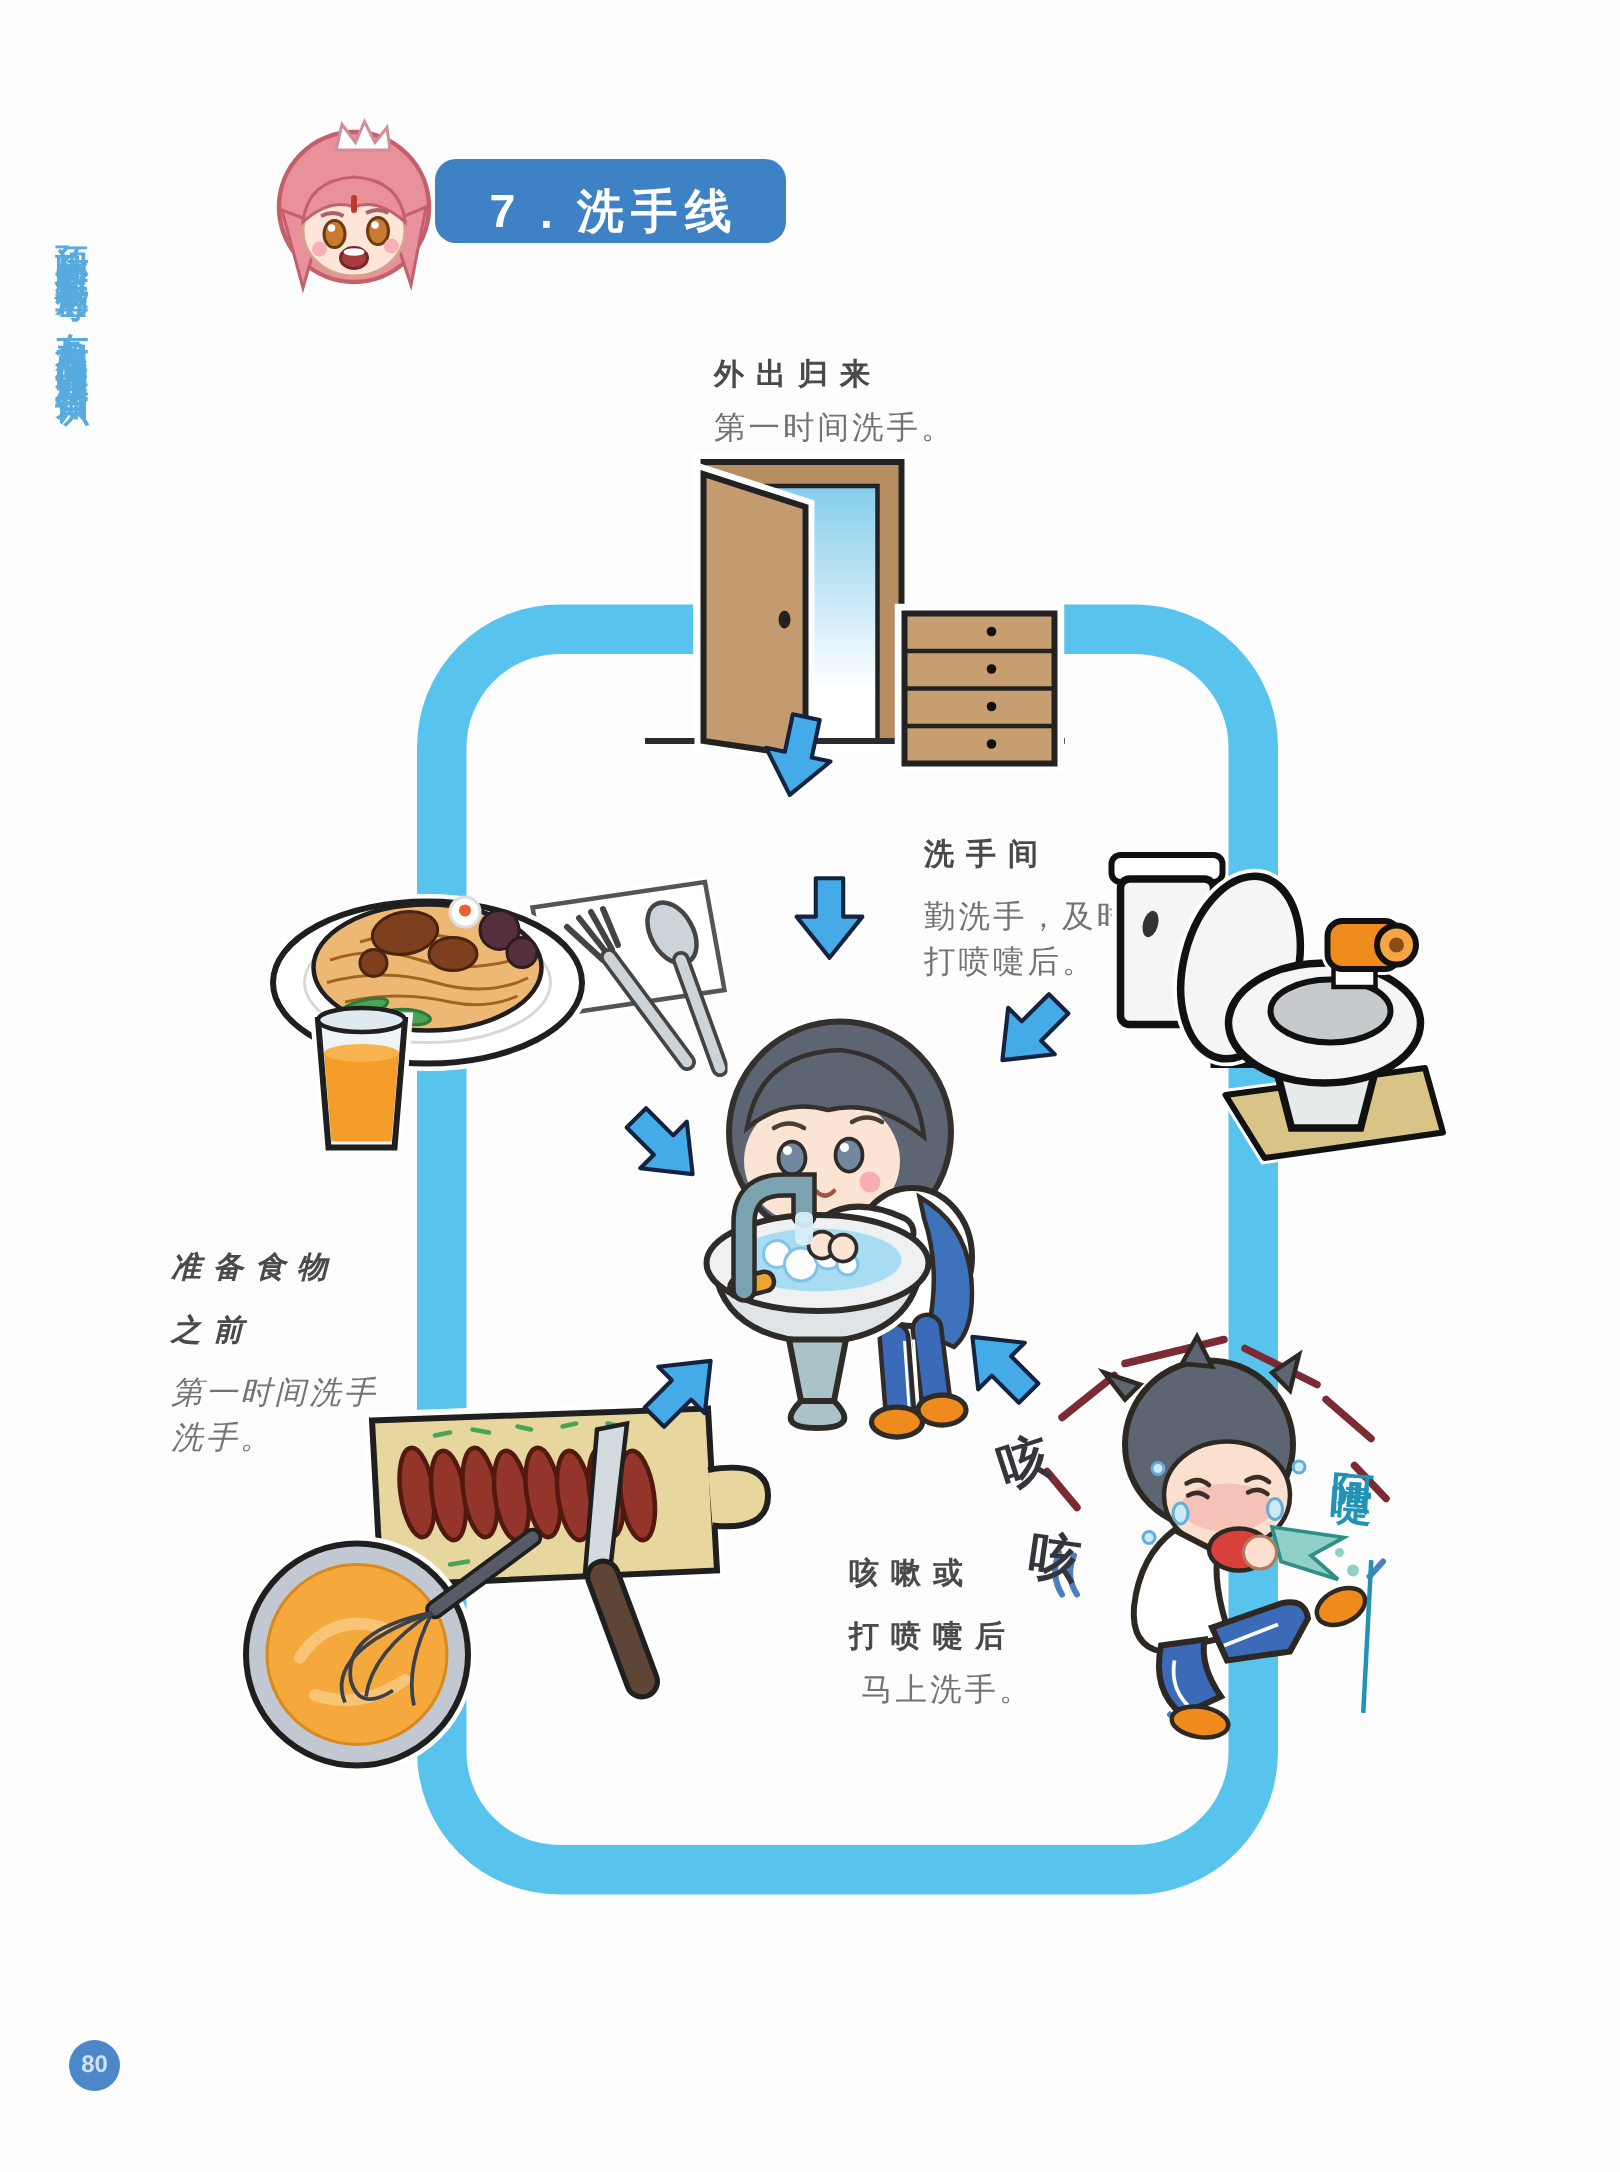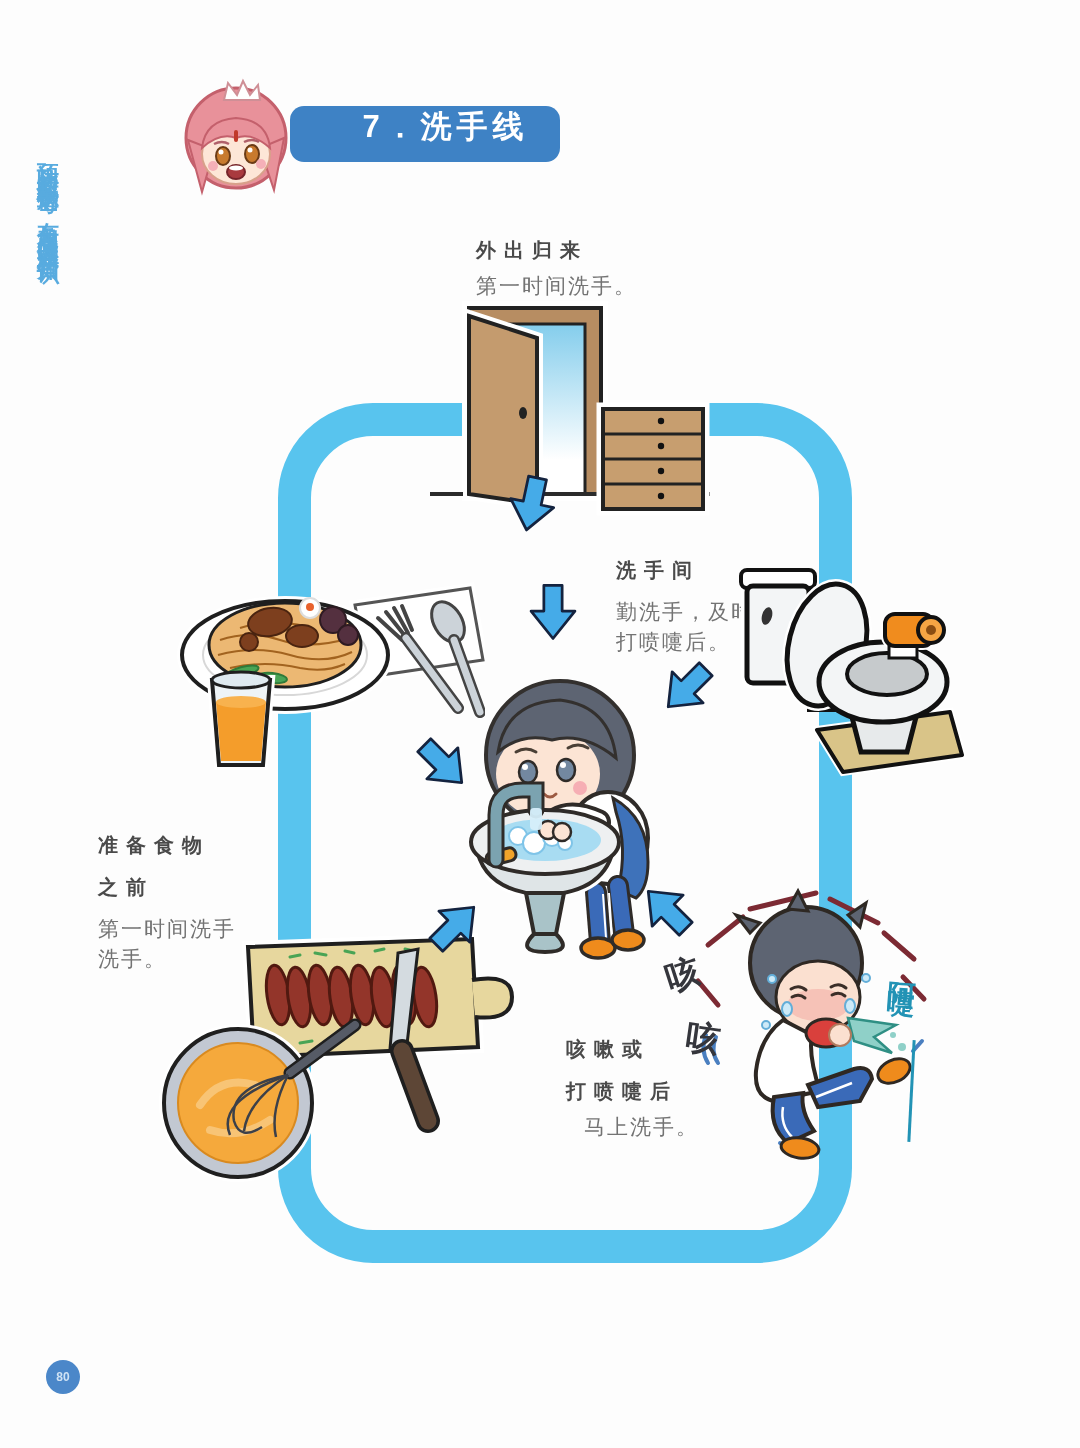--- a/index.html
+++ b/index.html
@@ -10,21 +10,21 @@
   .abs{position:absolute;}
   
   .sidebar-text{
     left:30px;top:146px;width:36px;
     writing-mode:vertical-rl;text-orientation:upright;
     color:#58abdf;font-weight:bold;font-size:22px;letter-spacing:4px;line-height:36px;
   }
   
   .banner{
     left:290px;top:106px;width:234px;height:56px;background:#3e82c5;border-radius:14px;
-    display:flex;align-items:flex-start;justify-content:center;padding-left:36px;
+    display:flex;align-items:flex-end;justify-content:center;
   }
   .banner span{color:#ffffff;font-weight:bold;font-size:31px;letter-spacing:5px;padding-left:5px;}
   
   .frame{
     left:278px;top:403px;width:574px;height:860px;box-sizing:border-box;
     border:33px solid #58c4ee;border-radius:95px;background:transparent;
   }
   
   .h-title{font-size:20px;font-weight:bold;color:#4a4a4a;letter-spacing:8px;line-height:42px;white-space:nowrap;}
   .h-sub{font-size:21px;color:#737373;letter-spacing:2px;line-height:30px;white-space:nowrap;}
@@ -35,21 +35,21 @@
   
   .fx-cough{font-size:34px;font-weight:bold;color:#35363c;}
   .fx-achoo{
     writing-mode:vertical-rl;text-orientation:upright;
     font-size:28px;font-weight:bold;color:#2293b5;letter-spacing:6px;
   }
   .fx-line{width:3px;height:102px;background:#2293b5;transform:rotate(3deg);}
   
   .badge{
     left:46px;top:1360px;width:34px;height:34px;border-radius:50%;background:#4b87c9;
-    display:flex;align-items:center;justify-content:center;color:#cfe2f4;font-size:12px;font-weight:bold;
+    display:flex;align-items:center;justify-content:center;color:#cfe2f4;font-size:16px;font-weight:bold;
   }
 </style>
 </head>
 <body>
 
 <div class="page">
 
   <div class="abs sidebar-text">预防新型冠状病毒：有趣有用的健康科普知识</div>
 
   <svg class="abs" style="left:172px;top:78px;" width="132" height="120" viewBox="0 0 132 120">
@@ -115,31 +115,31 @@
     <div class="h-sub">第一时间洗手。</div>
   </div>
 
   <div class="abs" style="left:616px;top:549px;">
     <div class="h-title">洗手间</div>
     <div class="h-sub mt6">勤洗手，及时</div>
     <div class="h-sub">打喷嚏后。</div>
   </div>
 
 
-  <div class="abs" style="left:98px;top:824px;">
+  <div class="abs" style="left:114px;top:824px;font-style:italic;">
     <div class="h-title">准备食物</div>
     <div class="h-title">之前</div>
     <div class="h-sub mt6">第一时间洗手</div>
     <div class="h-sub">洗手。</div>
   </div>
 
   <div class="abs" style="left:566px;top:1028px;">
     <div class="h-title">咳嗽或</div>
     <div class="h-title">打喷嚏后</div>
-    <div class="h-sub" style="margin-left:18px;">马上洗手。</div>
+    <div class="h-sub" style="margin-left:8px;">马上洗手。</div>
   </div>
 
   <svg class="abs" style="left:150px;top:560px;" width="335" height="215" viewBox="0 0 335 215">
     <polygon points="205,45 320,28 333,100 218,117" fill="#ffffff" stroke="#ffffff" stroke-width="10"></polygon>
     <polygon points="205,45 320,28 333,100 218,117" fill="#ffffff" stroke="#555555" stroke-width="3"></polygon>
     <g stroke="#444444" fill="none" stroke-linecap="round">
       <path d="M228 58 L252 80 M236 52 L255 76 M244 48 L258 73 M252 46 L262 70" stroke-width="4"></path>
       <path d="M256 78 L308 148" stroke-width="12"></path>
       <path d="M256 78 L308 148" stroke="#ccd3d9" stroke-width="7"></path>
     </g>

